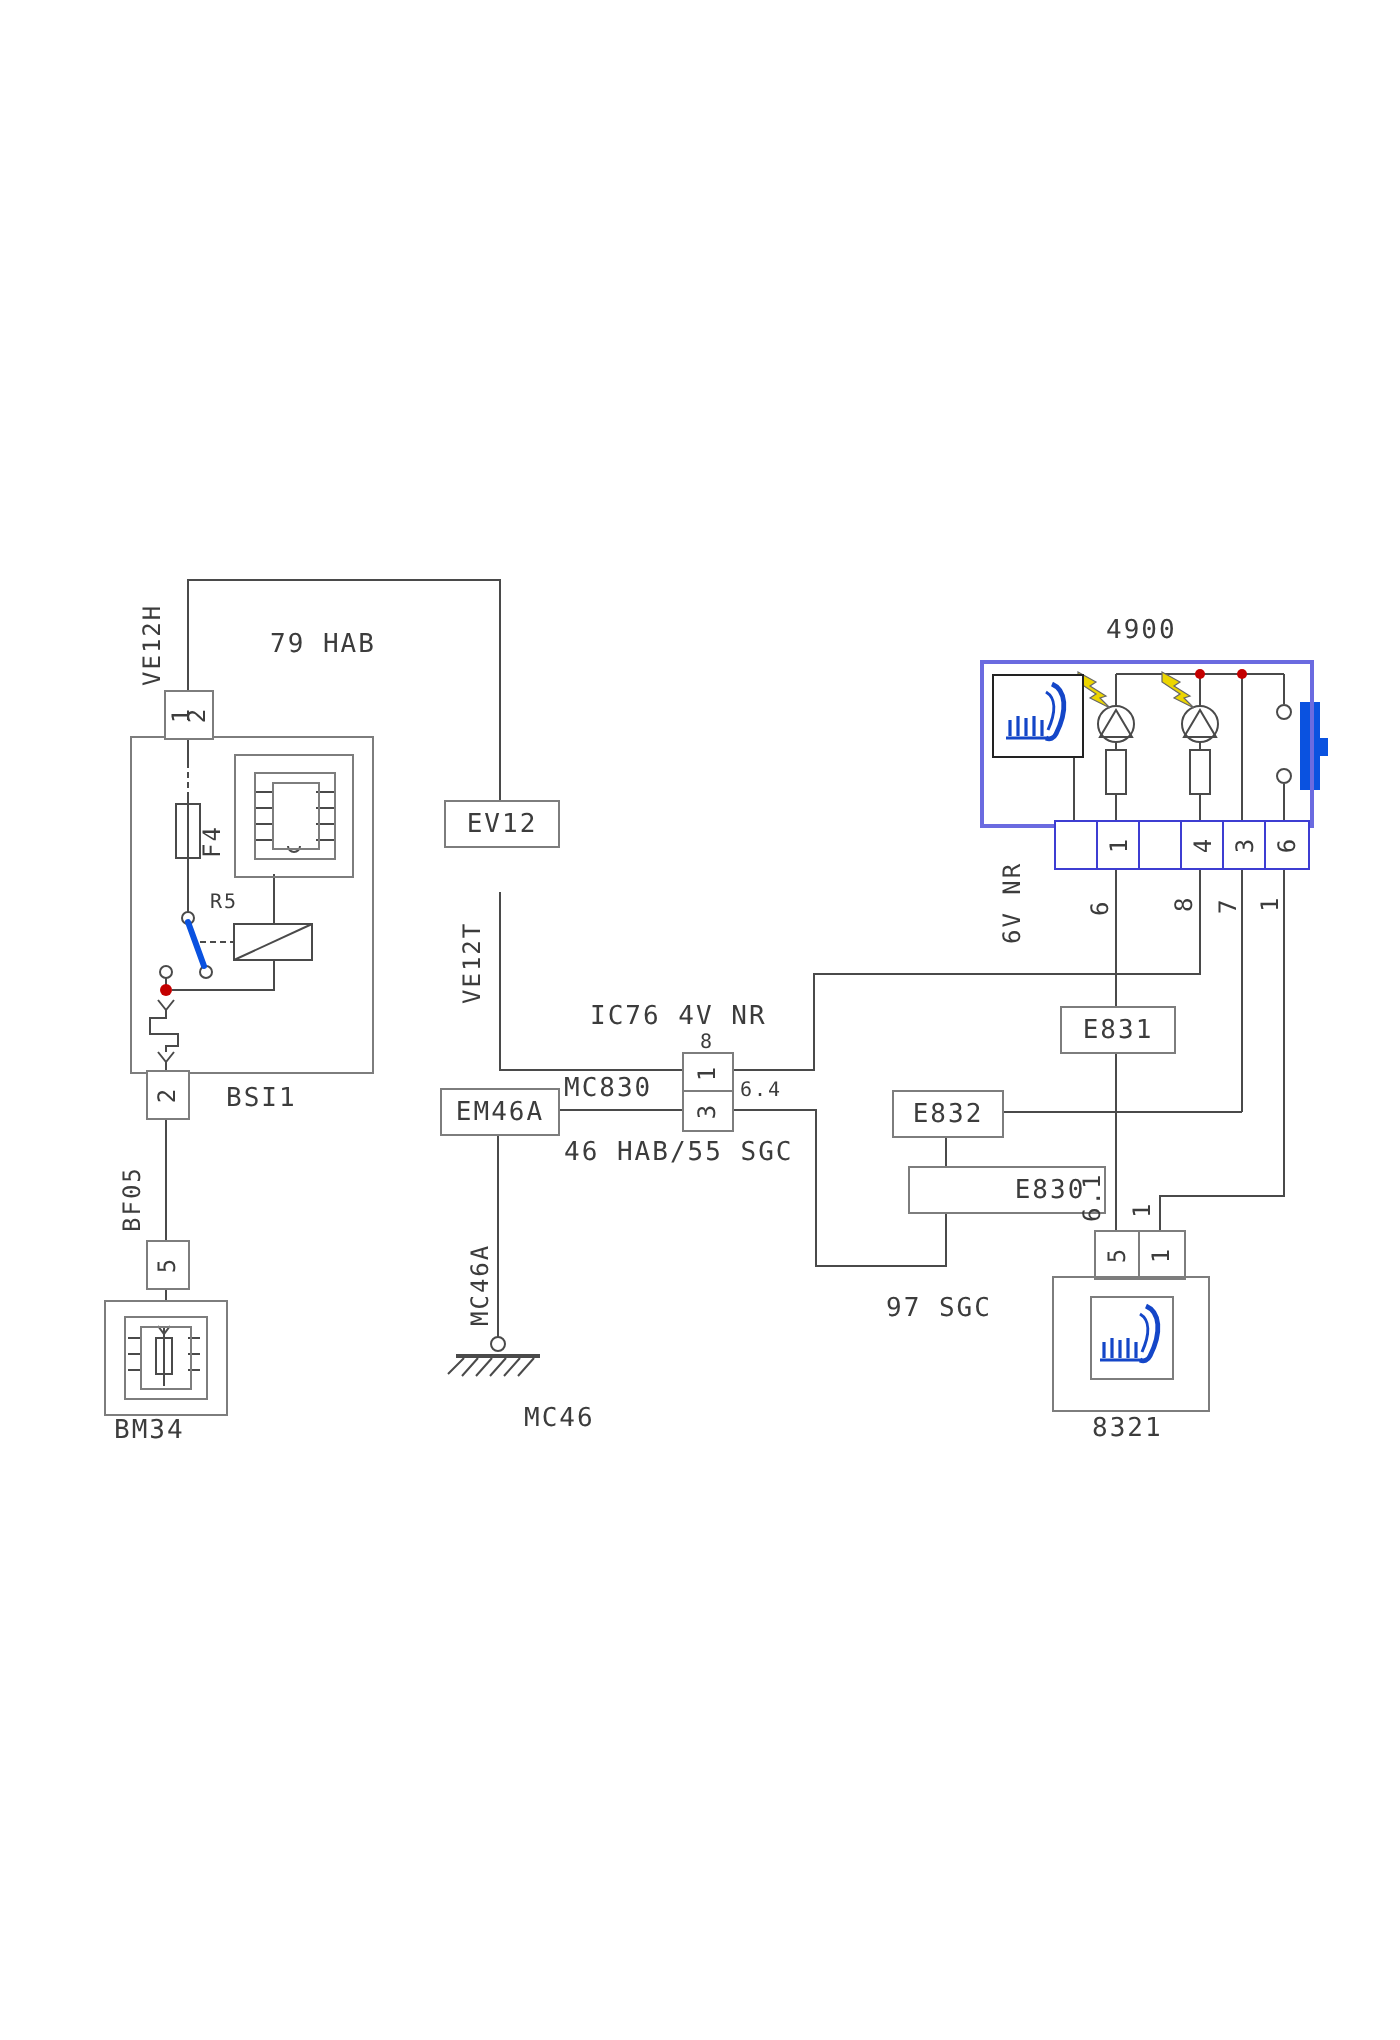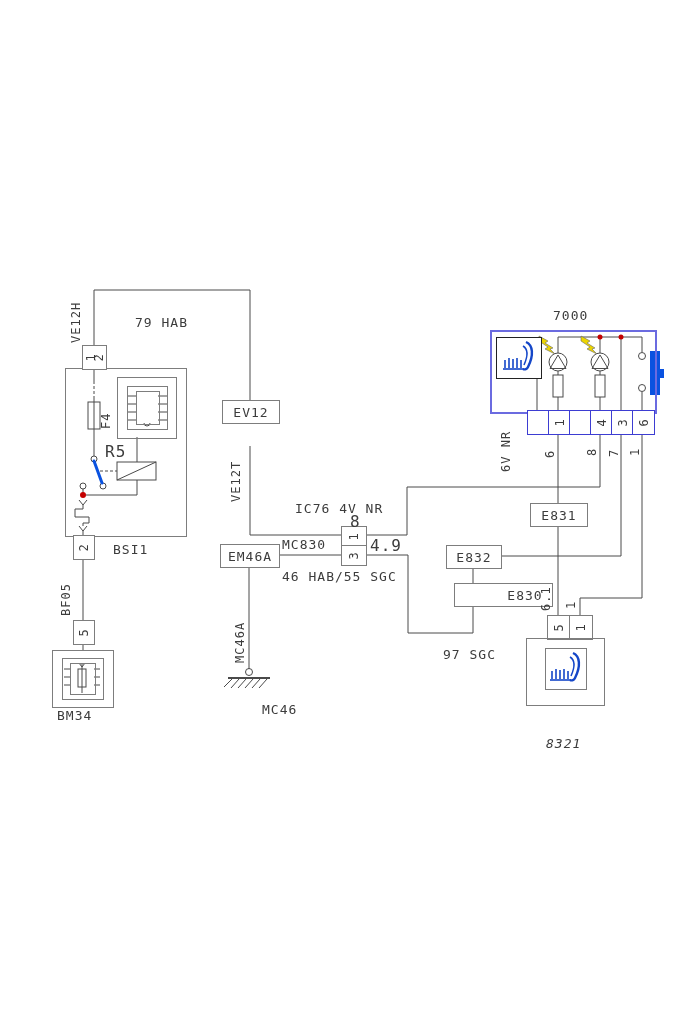--- a/index.html
+++ b/index.html
@@ -9,21 +9,21 @@
   }
   html,body{margin:0;padding:0;background:#fff;}
   #canvas{position:relative;width:700px;height:1020px;background:#fff;overflow:hidden;
           font-family:"DejaVu Sans Mono", monospace;}
   #wires{position:absolute;left:0;top:0;}
   .w{stroke:var(--wire);stroke-width:1;fill:none;}
   .w2{stroke:var(--wire);stroke-width:2;fill:none;}
   .wd{stroke:var(--wire);stroke-width:1;fill:none;stroke-dasharray:3,2;}
   .lbl{position:absolute;color:var(--ink);font-size:13px;line-height:14px;
        letter-spacing:1px;white-space:nowrap;}
-  .sm{font-size:16px;}
+  .sm{font-size:10px;}
   .vlabel{position:absolute;color:var(--ink);font-size:12px;line-height:13px;
        letter-spacing:1px;white-space:nowrap;transform:rotate(-90deg);transform-origin:0 0;}
   .bx{position:absolute;border:1px solid var(--box);background:#fff;color:var(--ink);
       font-size:13px;letter-spacing:1px;display:flex;align-items:center;justify-content:center;}
   .outline{position:absolute;border:1px solid var(--box);background:transparent;}
   .pin{position:absolute;border:1px solid var(--box);background:#fff;color:var(--ink);
       font-size:12px;display:flex;align-items:center;justify-content:center;}
   .bluepin{border-color:var(--connector_blue);}
   .rg{display:inline-block;transform:rotate(-90deg);}
   .iconbox{position:absolute;background:#fff;display:flex;align-items:center;justify-content:center;}
@@ -191,25 +191,25 @@
     </svg>
   </div>
 
   <div class="lbl" style="left:135px;top:316px;">79 HAB</div>
   <div class="lbl" style="left:113px;top:543px;">BSI1</div>
   <div class="lbl sm" style="left:105px;top:445px;">R5</div>
   <div class="lbl" style="left:57px;top:709px;">BM34</div>
   <div class="lbl" style="left:295px;top:502px;">IC76 4V NR</div>
   <div class="lbl" style="left:282px;top:538px;">MC830</div>
   <div class="lbl sm" style="left:350px;top:515px;">8</div>
-  <div class="lbl sm" style="left:370px;top:539px;">4.9</div>
+  <div class="lbl sm" style="left:370px;top:539px;">6.4</div>
   <div class="lbl" style="left:282px;top:570px;">46 HAB/55 SGC</div>
   <div class="lbl" style="left:443px;top:648px;">97 SGC</div>
-  <div class="lbl" style="left:553px;top:309px;">7000</div>
-  <div class="lbl" style="left:546px;top:737px;font-style:italic;">8321</div>
+  <div class="lbl" style="left:553px;top:309px;">4900</div>
+  <div class="lbl" style="left:546px;top:708px;">8321</div>
   <div class="lbl" style="left:227px;top:703px;margin-left:35px;">MC46</div>
 
   <div class="vlabel" style="left:70px;top:343px;">VE12H</div>
   <div class="vlabel" style="left:230px;top:502px;">VE12T</div>
   <div class="vlabel" style="left:100px;top:429px;">F4</div>
   <div class="vlabel" style="left:60px;top:616px;">BF05</div>
   <div class="vlabel" style="left:234px;top:663px;">MC46A</div>
   <div class="vlabel" style="left:500px;top:472px;">6V NR</div>
   <div class="vlabel" style="left:544px;top:458px;">6</div>
   <div class="vlabel" style="left:586px;top:456px;">8</div>

